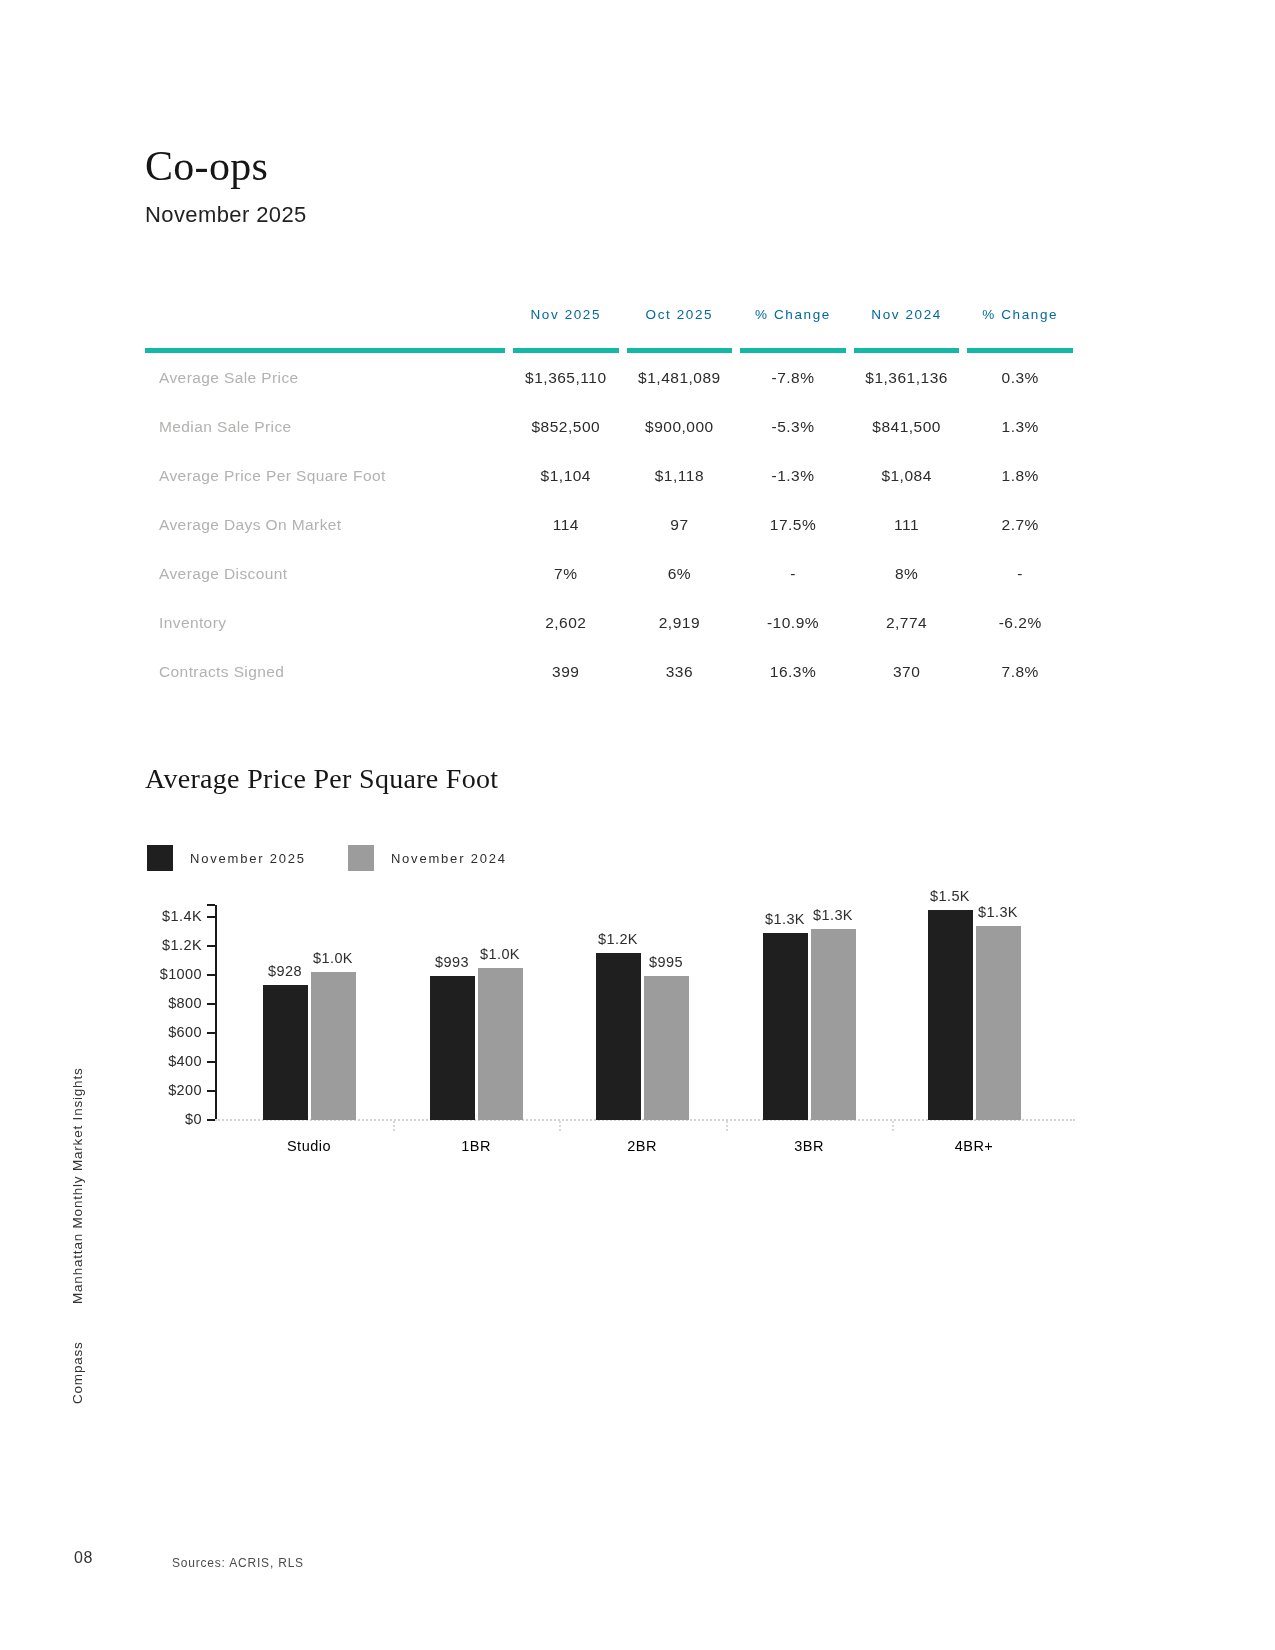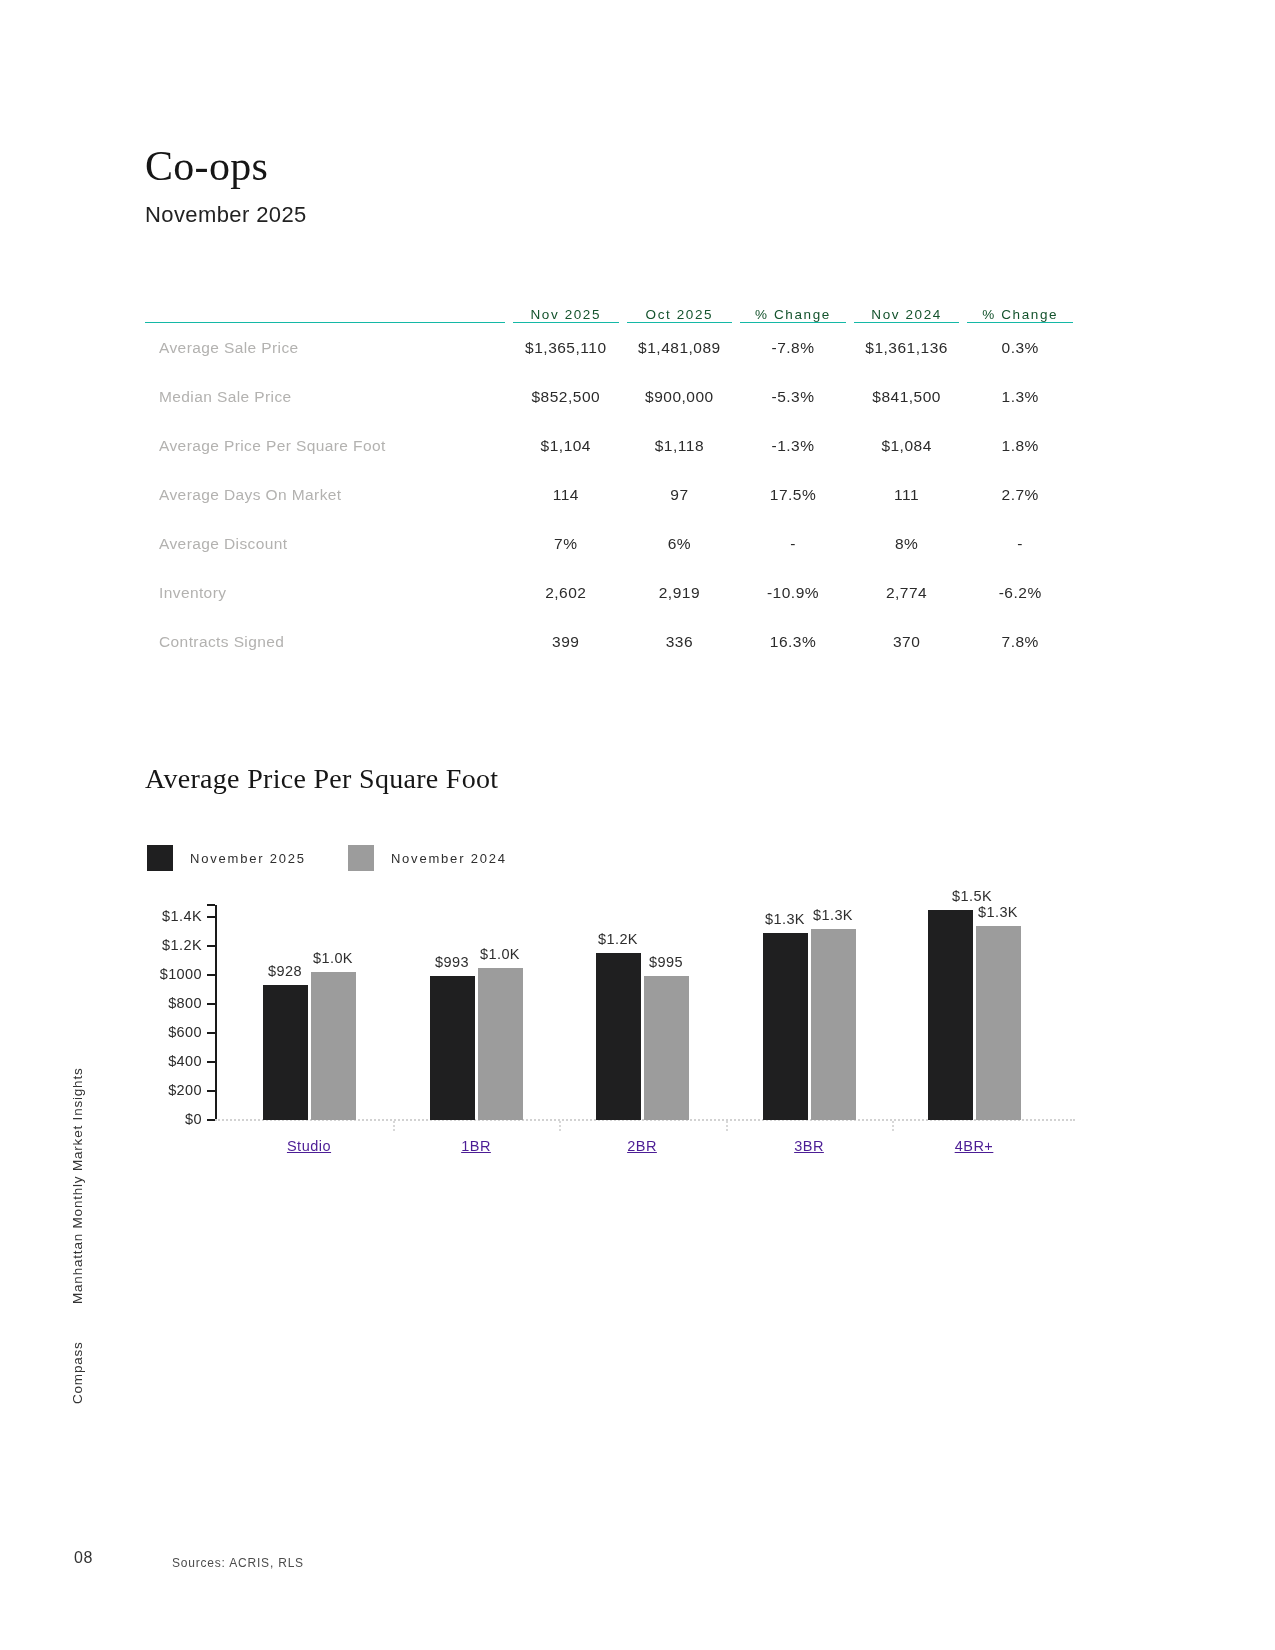--- a/index.html
+++ b/index.html
@@ -13,22 +13,22 @@
     font-family:"Liberation Serif", serif; font-weight:500; font-size:42px; color:#161616;
     letter-spacing:0.3px;
   }
   .doc-subtitle {
     position:absolute; left:145px; top:202px; font-size:22px; color:#222; letter-spacing:0.4px;
   }
   
   .stats-table { position:absolute; left:145px; top:307px; width:928px; }
   .trow { display:grid; grid-template-columns:360px repeat(5, 1fr); column-gap:8px; }
   .trow.head .th {
-    font-size:13.5px; letter-spacing:1.6px; color:#14532d;
-    padding-bottom:0; border-bottom:1px solid #14b8a6; text-align:center;
+    font-size:13.5px; letter-spacing:1.6px; color:#0369a1;
+    padding-bottom:26px; border-bottom:5px solid #14b8a6; text-align:center;
     white-space:nowrap;
   }
   .trow.head .th.lbl { text-align:left; }
   .trow.body { height:49px; align-items:center; }
   .trow.body .tl {
     color:#b3b2b0; font-size:15.5px; letter-spacing:0.4px; padding-left:14px;
     white-space:nowrap;
   }
   .trow.body .td { text-align:center; font-size:15.5px; letter-spacing:0.5px; color:#2b2b2b; white-space:nowrap; }
   
@@ -53,21 +53,21 @@
   .baseline {
     position:absolute; left:70px; width:860px; top:249px; border-top:2px dotted #d2d2d2; height:0;
   }
   .x-gridline { position:absolute; top:251px; height:10px; width:0; border-left:2px dotted #d8d8d8; }
   .bar { position:absolute; }
   .bar-value-label {
     position:absolute; width:84px; text-align:center; font-size:14.5px; color:#2e2e2e; letter-spacing:0.4px;
   }
   .category-label {
     position:absolute; top:268px; width:120px; text-align:center; font-size:14.5px;
-    color:#4c1d95; letter-spacing:0.5px;text-decoration:underline;
+    color:#000000; letter-spacing:0.5px;
   }
   
   .sidebar-text {
     position:absolute; left:70px; writing-mode:vertical-rl; transform:rotate(180deg);
     font-size:13.5px; color:#333; letter-spacing:0.8px; white-space:nowrap;
   }
   .sidebar-primary { top:1048px; height:256px; }
   .sidebar-secondary { top:1336px; height:68px; }
   
   .page-number { position:absolute; left:74px; top:1549px; font-size:16px; color:#333; letter-spacing:0.5px; }
@@ -202,21 +202,21 @@
       <div class="bar-value-label" style="left: 431px; top: 60.525px;">$1.2K</div>
       <div class="bar" style="left: 498.5px; width: 45px; top: 105.725px; height: 144.275px; background: rgb(156, 156, 156);"></div>
       <div class="bar-value-label" style="left: 479px; top: 83.725px;">$995</div>
       <div class="category-label" style="left: 437px;">2BR</div>
       <div class="bar" style="left: 617.5px; width: 45px; top: 62.95px; height: 187.05px; background: rgb(31, 31, 32);"></div>
       <div class="bar-value-label" style="left: 598px; top: 40.95px;">$1.3K</div>
       <div class="bar" style="left: 665.5px; width: 45px; top: 59.325px; height: 190.675px; background: rgb(156, 156, 156);"></div>
       <div class="bar-value-label" style="left: 646px; top: 37.325px;">$1.3K</div>
       <div class="category-label" style="left: 604px;">3BR</div>
       <div class="bar" style="left: 782.5px; width: 45px; top: 39.75px; height: 210.25px; background: rgb(31, 31, 32);"></div>
-      <div class="bar-value-label" style="left: 763px; top: 17.75px; text-align: right;">$1.5K</div>
+      <div class="bar-value-label" style="left: 763px; top: 17.75px;">$1.5K</div>
       <div class="bar" style="left: 830.5px; width: 45px; top: 56.425px; height: 193.575px; background: rgb(156, 156, 156);"></div>
       <div class="bar-value-label" style="left: 811px; top: 34.425px;">$1.3K</div>
       <div class="category-label" style="left: 769px;">4BR+</div>
     </div>
 
   <div class="sidebar-text sidebar-primary">Manhattan Monthly Market Insights</div>
   <div class="sidebar-text sidebar-secondary">Compass</div>
 
   <div class="page-number">08</div>
   <div class="sources">Sources: ACRIS, RLS</div>

